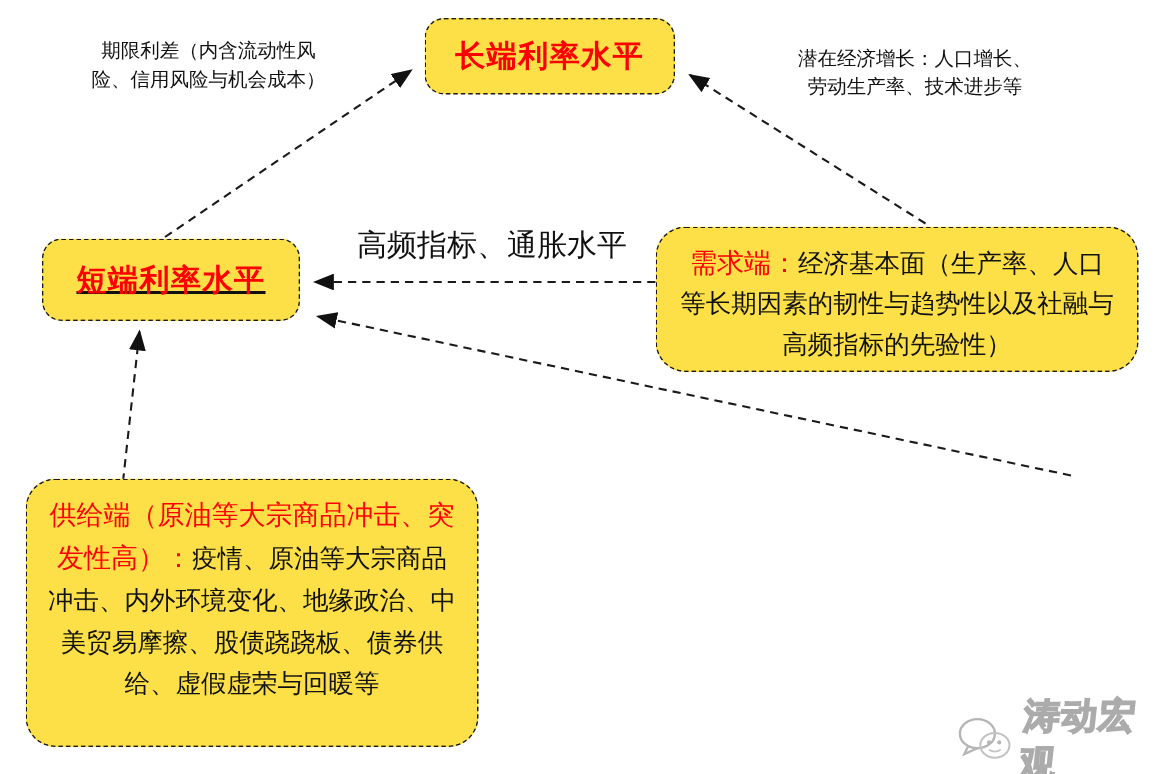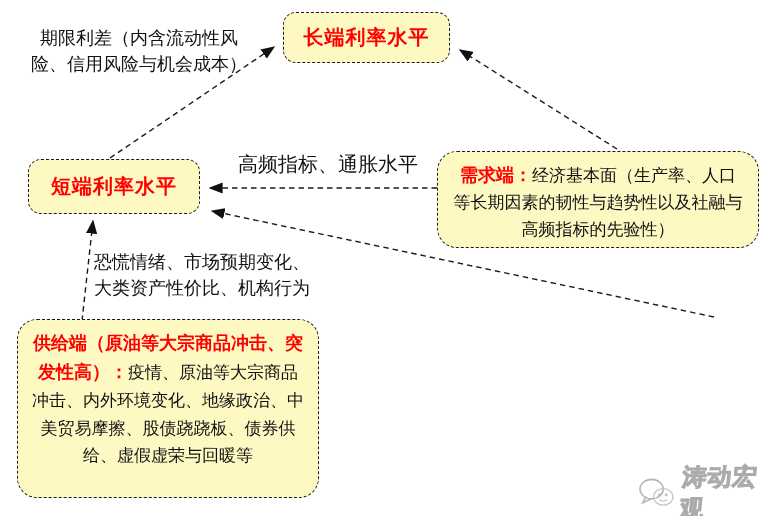--- a/index.html
+++ b/index.html
@@ -4,31 +4,31 @@
 <style>
   html,body{margin:0;padding:0;background:#ffffff;}
   .canvas{
     position:relative;width:778px;height:516px;background:#fff;overflow:hidden;
     font-family:"Liberation Serif","DejaVu Serif",serif;
     color:var(--text-black,#111111);
   }
   .arrows{position:absolute;left:0;top:0;z-index:1;}
   .node{
     position:absolute;z-index:2;box-sizing:border-box;
-    border:1.6px dashed #1a1a1a;background:#fef9c3;
+    border:1.6px dashed #1a1a1a;background:#fde047;
   }
   .node.pill{border-radius:13px;display:flex;align-items:center;justify-content:center;}
   .node.big{border-radius:20px;padding:9px 14px;text-align:center;}
   .node-title{
     color:var(--accent-red,#ff0000);font-weight:bold;font-size:20px;letter-spacing:1px;
   }
   .rich{font-size:17px;line-height:1.62;margin:0;}
-  .rich .red{color:var(--accent-red,#ff0000);font-weight:bold;font-size:18px;}
+  .rich .red{color:var(--accent-red,#ff0000);font-weight:normal;font-size:18px;}
   .freelabel{
-    position:absolute;z-index:2;font-size:18px;line-height:1.45;
+    position:absolute;z-index:2;font-size:13px;line-height:1.45;
     white-space:pre-line;
   }
   .center{text-align:center;}
   .watermark{
     position:absolute;z-index:3;display:flex;align-items:center;gap:4px;
   }
   .watermark .wm-text{
     font-size:24px;font-weight:bold;transform:skewX(-6deg);
     color:#e3e3e3;-webkit-text-stroke:1px #ababab;letter-spacing:1px;
   }
@@ -47,31 +47,31 @@
     <line x1="110" y1="158" x2="274" y2="47" stroke="#1a1a1a" stroke-width="1.4" stroke-dasharray="5.5 4" marker-end="url(#ah)"></line>
     <line x1="617" y1="149" x2="460" y2="50" stroke="#1a1a1a" stroke-width="1.4" stroke-dasharray="5.5 4" marker-end="url(#ah)"></line>
     <line x1="437" y1="188" x2="210" y2="188" stroke="#1a1a1a" stroke-width="1.4" stroke-dasharray="5.5 4" marker-end="url(#ah)"></line>
     <line x1="714" y1="317" x2="212" y2="211" stroke="#1a1a1a" stroke-width="1.4" stroke-dasharray="5.5 4" marker-end="url(#ah)"></line>
     <line x1="82" y1="321" x2="93" y2="221" stroke="#1a1a1a" stroke-width="1.4" stroke-dasharray="5.5 4" marker-end="url(#ah)"></line>
   </svg>
 
   <div class="freelabel center" style="left:26px;top:25px;width:226px;">期限利差（内含流动性风
 险、信用风险与机会成本）</div>
 
+  <div class="freelabel center" style="left:495px;top:30px;width:230px;">潜在经济增长：人口增长、
+劳动生产率、技术进步等</div>
 
   <div class="freelabel" style="left:238px;top:150px;font-size:20px;">高频指标、通胀水平</div>
 
-  <div class="freelabel" style="left:94px;top:249px;width:230px;">恐慌情绪、市场预期变化、
-大类资产性价比、机构行为</div>
 
   <div class="node pill" style="left:283px;top:12px;width:167px;height:51px;">
     <span class="node-title">长端利率水平</span>
   </div>
 
-  <div class="node pill" style="left:28px;top:159px;width:172px;height:55px;">
+  <div class="node pill" style="left:28px;top:159px;width:172px;height:55px;text-decoration:underline;">
     <span class="node-title">短端利率水平</span>
   </div>
 
   <div class="node big" style="left:437px;top:151px;width:322px;height:97px;">
     <p class="rich" style="line-height:1.58;">
       <span class="red">需求端：</span><span>经济基本面（生产率、人口等长期因素的韧性与趋势性以及社融与高频指标的先验性）</span>
     </p>
   </div>
 
   <div class="node big" style="left:17px;top:319px;width:302px;height:179px;">

